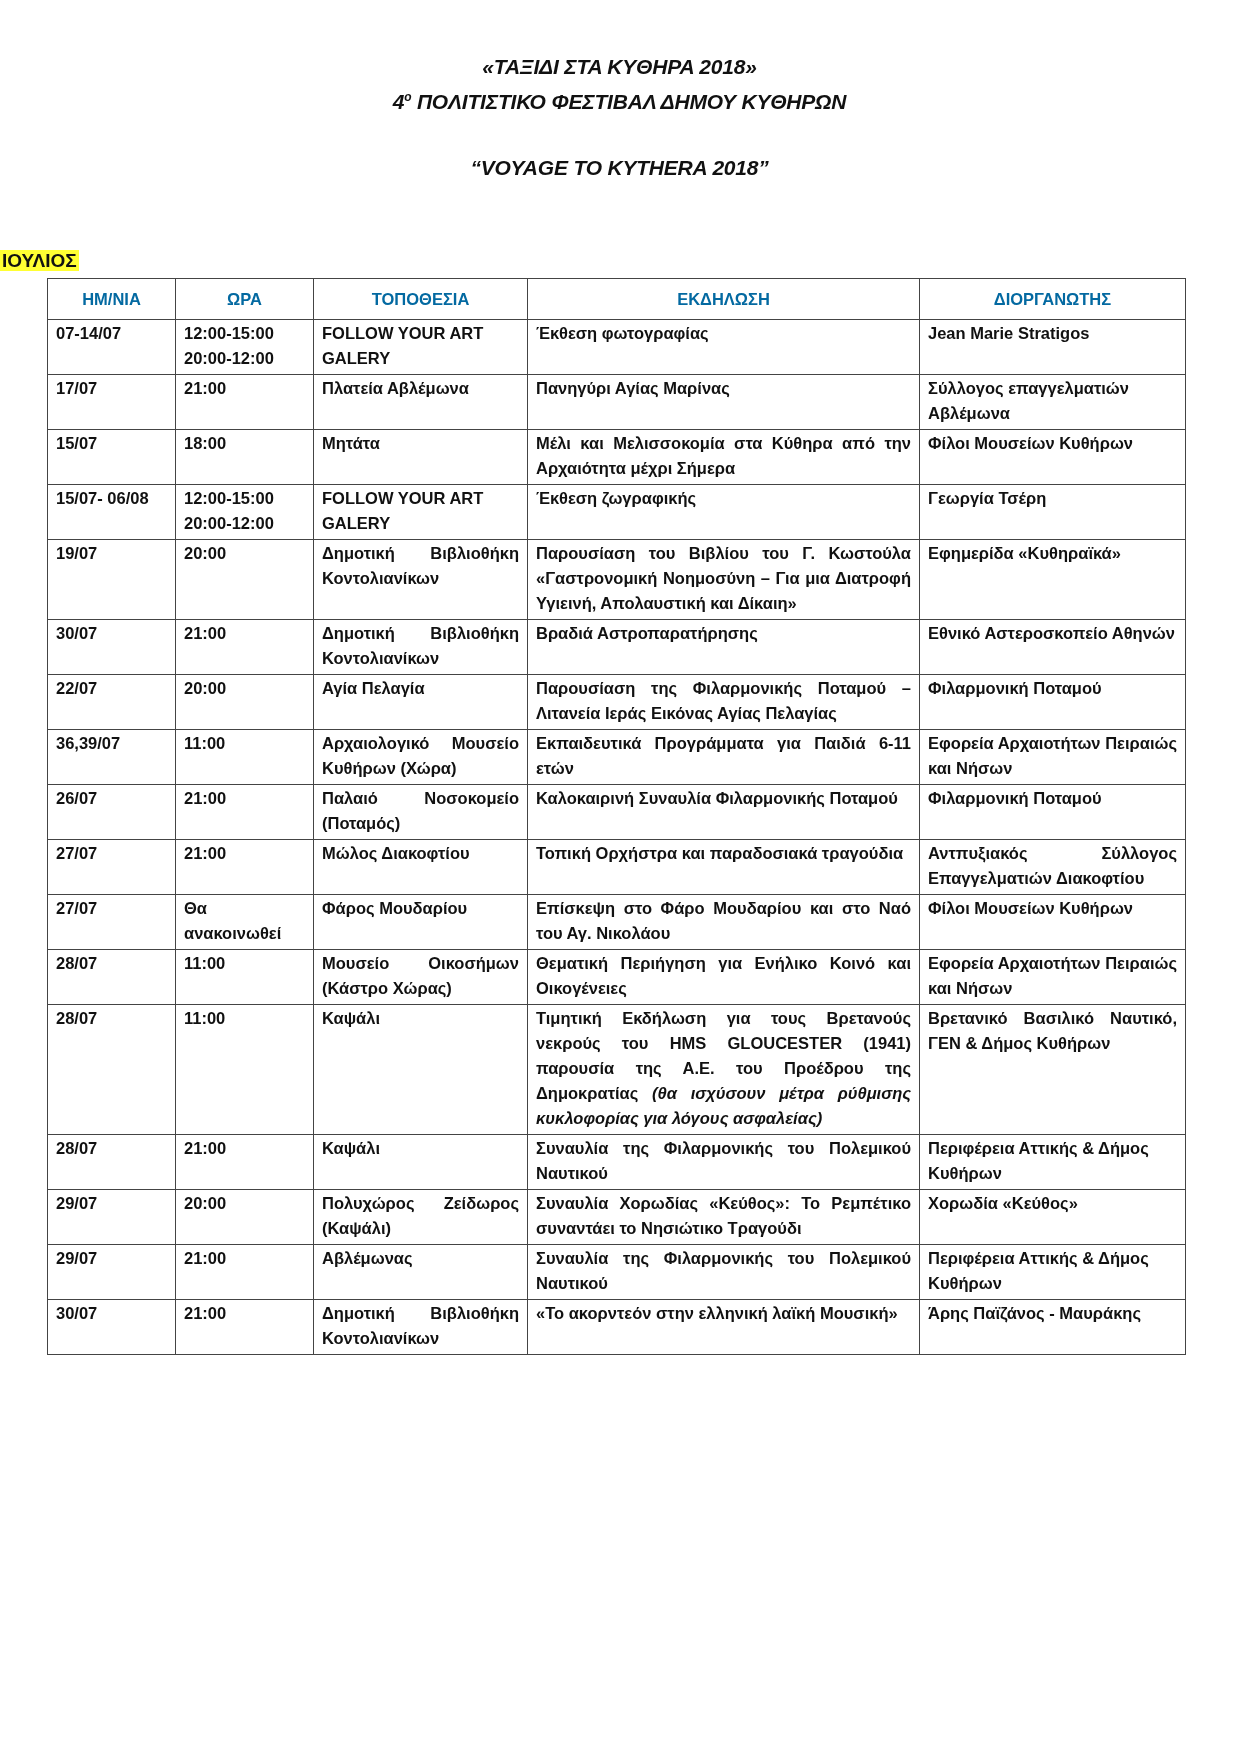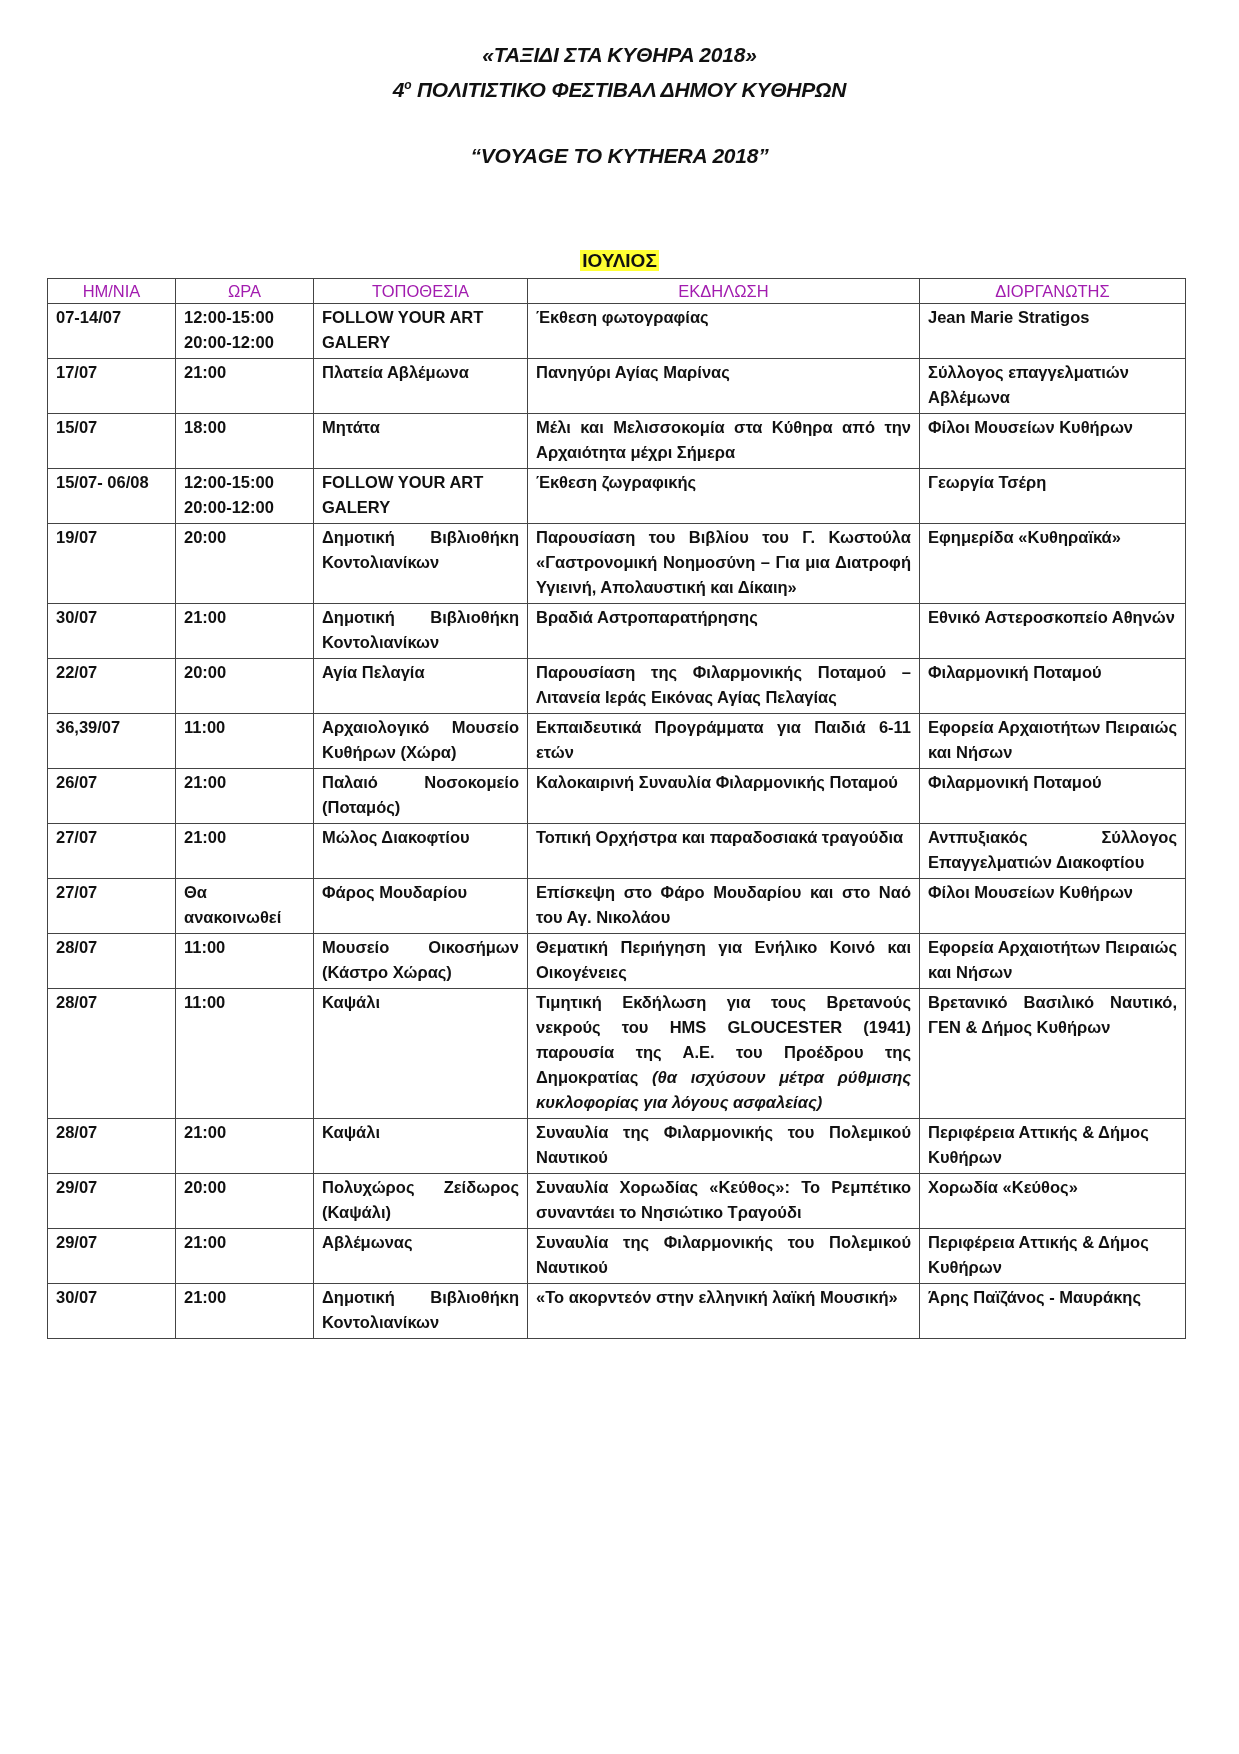--- a/index.html
+++ b/index.html
@@ -1,25 +1,25 @@
 <!DOCTYPE html>
 <html><head>
 <meta charset="utf-8">
 <style>
   html, body { margin: 0; padding: 0; background: #ffffff; }
   body { width: 1239px; height: 1754px; position: relative; font-family: "Liberation Sans", sans-serif; color: #111; }
-  .titles { position: absolute; top: 40px; left: 0; width: 1239px; text-align: center; font-style: italic; font-weight: bold; }
+  .titles { position: absolute; top: 52px; left: 0; width: 1239px; text-align: center; font-style: italic; font-weight: bold; }
   .titles .line { font-size: 21px; line-height: 30px; letter-spacing: -0.2px; }
   .titles .gap { height: 36px; }
   .titles sup { font-size: 12px; }
-  .month { position: absolute; top: 250px; left: 0; width: 1239px; text-align: center; }
+  .month { position: absolute; top: 250px; left: 0; width: 1239px; text-align: left; }
   .month span { background: #ffff33; font-weight: bold; font-size: 19px; padding: 0 2px; }
   table.sched { position: absolute; top: 278px; left: 47px; width: 1138px; border-collapse: collapse; table-layout: fixed; font-size: 16.5px; font-weight: bold; }
   table.sched th, table.sched td { border: 1.3px solid #444; vertical-align: top; padding: 1px 8px 3px 8px; line-height: 25px; }
-  table.sched th { color: #a21caf; text-align: center; font-weight: normal; padding: 0 8px; line-height: 24px; }
+  table.sched th { color: #0369a1; text-align: center; font-weight: bold; padding: 8px 8px; line-height: 24px; }
   td.just { text-align: justify; text-align-last: left; margin-top: 36px; }
   .it { font-style: italic; }
   col.c1 { width: 128px; } col.c2 { width: 138px; } col.c3 { width: 214px; } col.c4 { width: 392px; } col.c5 { width: 266px; }
 </style>
 </head>
 <body>
 
 <div class="titles">
   <div class="line">«ΤΑΞΙΔΙ ΣΤΑ ΚΥΘΗΡΑ 2018»</div>
   <div class="line"><span>4</span><sup>ο</sup><span> ΠΟΛΙΤΙΣΤΙΚΟ ΦΕΣΤΙΒΑΛ ΔΗΜΟΥ ΚΥΘΗΡΩΝ</span></div>

